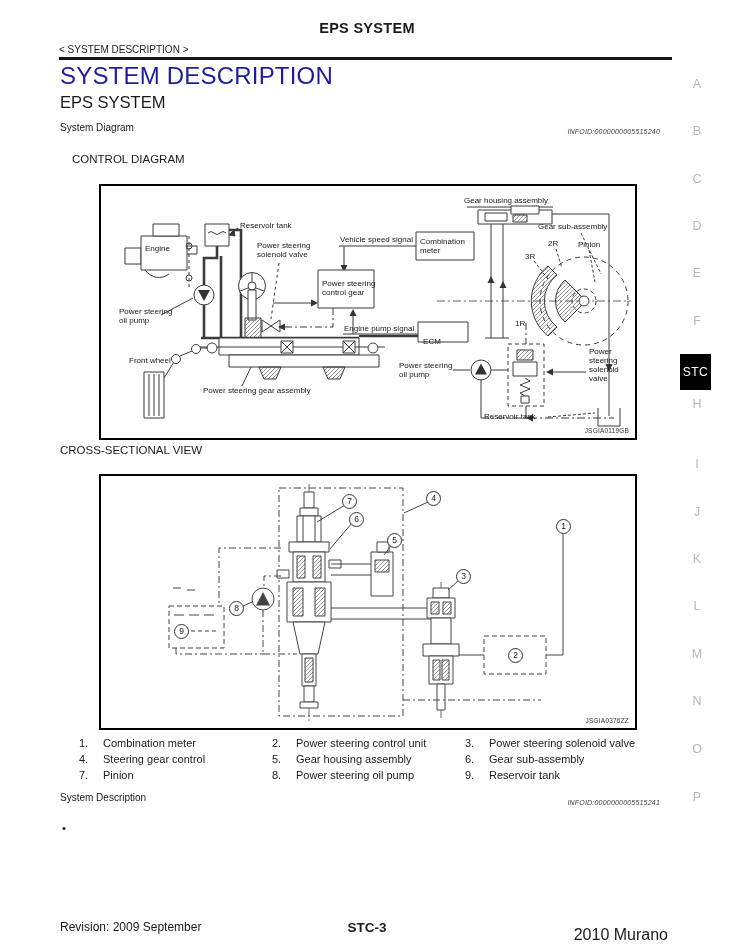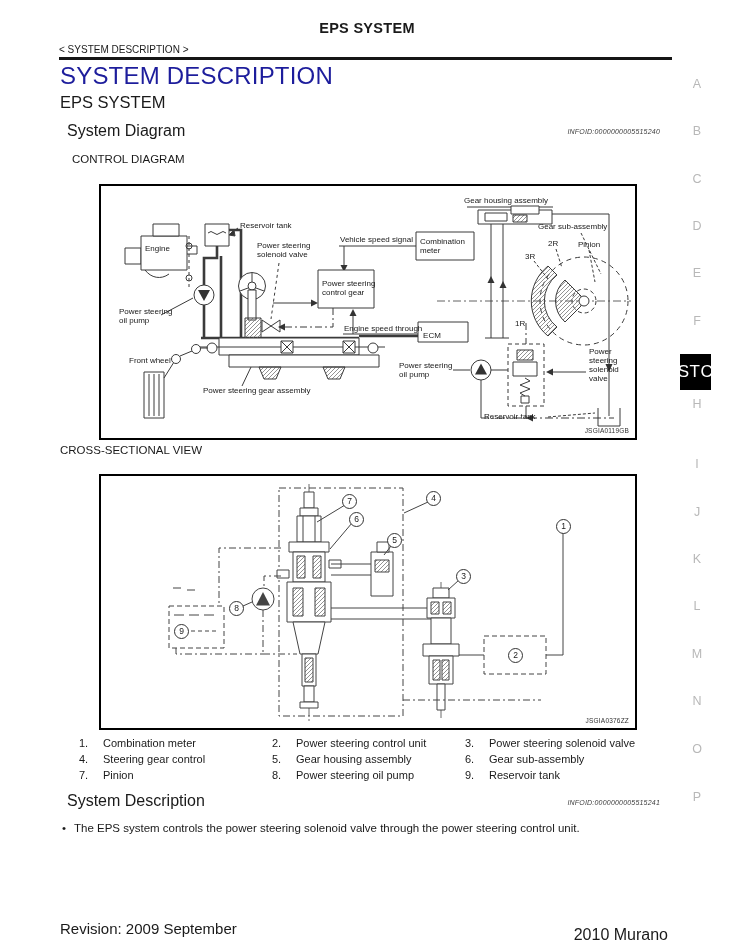--- a/index.html
+++ b/index.html
@@ -4,41 +4,41 @@
 <style>
   html,body{margin:0;padding:0;background:#888;}
   .page{position:relative;width:734px;height:950px;background:#ffffff;
         font-family:"Liberation Sans",sans-serif;color:#1a1a1a;overflow:hidden;margin:0 auto;}
   .abs{position:absolute;}
   .header-title{top:20px;left:0;width:100%;text-align:center;font-size:14.5px;font-weight:bold;letter-spacing:.3px;}
   .breadcrumb{left:59px;top:44px;font-size:10px;}
   .rule{left:59px;top:57px;width:613px;height:3px;background:#161616;}
   .section-title{left:60px;top:62px;font-size:24px;color:#1d1d9c;letter-spacing:.2px;}
   .subsection-title{left:60px;top:93px;font-size:16.5px;}
-  .h-md{font-size:16px;margin-left:7px;}
+  .h-md{font-size:10px;}
   .infoid{font-size:7px;font-style:italic;color:#3c3c3c;letter-spacing:.2px;}
   .viewlbl{font-size:11.5px;}
   .figure{border:2px solid #000;background:#fff;}
   .fig1{left:99px;top:184px;width:534px;height:252px;}
   .fig2{left:99px;top:474px;width:534px;height:252px;}
   .figure svg{position:absolute;left:0;top:0;}
   .dlbl{position:absolute;font-size:8px;line-height:9px;color:#181818;white-space:nowrap;}
   .ctr{text-align:center;}
   .figid{position:absolute;right:6px;bottom:4px;font-size:6.5px;color:#333;letter-spacing:.2px;}
   .callout{position:absolute;width:13px;height:13px;border:1px solid #333;border-radius:50%;
            background:#fff;font-size:8.5px;line-height:12px;text-align:center;color:#222;}
   .legend{left:79px;top:737px;width:560px;display:grid;grid-template-columns:193px 193px 174px;row-gap:4px;font-size:11px;}
   .lg-item{display:flex;}
   .lg-num{width:24px;flex:0 0 24px;}
   .bullet-row{left:62px;top:822px;width:620px;font-size:11.5px;display:flex;}
   .bullet-marker{width:12px;flex:0 0 12px;}
   .mletter{position:absolute;left:687px;width:20px;text-align:center;font-size:12.5px;color:#b8b8b8;}
   .stc-tab{position:absolute;left:680px;top:354px;width:31px;height:36px;background:#000;color:#fff;
-           font-size:17px;display:flex;align-items:center;justify-content:center;letter-spacing:.5px;}
-  .footer-rev{left:60px;top:920px;font-size:15px;}
+           font-size:12px;display:flex;align-items:center;justify-content:center;letter-spacing:.5px;}
+  .footer-rev{left:60px;top:920px;font-size:12px;}
   .footer-page{left:0;top:920px;width:100%;text-align:center;font-size:13.5px;font-weight:bold;}
   .footer-model{right:66px;top:926px;font-size:16px;}
   svg line,svg path,svg rect,svg circle,svg polyline{vector-effect:non-scaling-stroke;}
 </style>
 </head>
 <body>
 
 <div class="page">
 
   <div class="abs header-title">EPS SYSTEM</div>
@@ -198,22 +198,22 @@
     </div>
     <div class="dlbl" style="left:239px;top:49px">Vehicle speed signal</div>
     <div class="dlbl" style="left:319px;top:51px">
       <div>Combination</div>
       <div>meter</div>
     </div>
     <div class="dlbl" style="left:221px;top:93px">
       <div>Power steering</div>
       <div>control gear</div>
     </div>
-    <div class="dlbl" style="left:243px;top:138px">Engine speed through</div>
-    <div class="dlbl ctr" style="left:317px;top:145px;width:28px">ECM</div>
+    <div class="dlbl" style="left:243px;top:138px">Engine pump signal</div>
+    <div class="dlbl ctr" style="left:317px;top:151px;width:28px">ECM</div>
     <div class="dlbl" style="left:363px;top:10px">Gear housing assembly</div>
     <div class="dlbl" style="left:437px;top:36px">Gear sub-assembly</div>
     <div class="dlbl" style="left:447px;top:53px">2R</div>
     <div class="dlbl" style="left:477px;top:54px">Pinion</div>
     <div class="dlbl" style="left:424px;top:66px">3R</div>
     <div class="dlbl" style="left:414px;top:133px">1R</div>
     <div class="dlbl" style="left:18px;top:121px">
       <div>Power steering</div>
       <div>oil pump</div>
     </div>
@@ -365,36 +365,36 @@
     <div class="lg-item">
         <span class="lg-num">9.</span>
         <span>Reservoir tank</span>
       </div>
   </div>
 
   <div class="abs h-md" style="left:60px;top:792px">System Description</div>
   <div class="abs infoid" style="right:74px;top:799px">INFOID:0000000005515241</div>
   <div class="abs bullet-row">
     <span class="bullet-marker">•</span>
-    <span>The EPS system controls the power steering solenoid valve through the power steering control unit.</span>
   </div>
 
   <div class="mletter" style="top:77px">A</div>
   <div class="mletter" style="top:124px">B</div>
   <div class="mletter" style="top:172px">C</div>
   <div class="mletter" style="top:219px">D</div>
   <div class="mletter" style="top:266px">E</div>
   <div class="mletter" style="top:314px">F</div>
   <div class="stc-tab">STC</div>
   <div class="mletter" style="top:397px">H</div>
   <div class="mletter" style="top:457px">I</div>
   <div class="mletter" style="top:505px">J</div>
   <div class="mletter" style="top:552px">K</div>
   <div class="mletter" style="top:599px">L</div>
   <div class="mletter" style="top:647px">M</div>
   <div class="mletter" style="top:694px">N</div>
   <div class="mletter" style="top:742px">O</div>
   <div class="mletter" style="top:790px">P</div>
 
+  <div class="abs footer-page">STC-3</div>
   <div class="abs footer-rev">Revision: 2009 September</div>
   <div class="abs footer-model">2010 Murano</div>
 
 </div>
 
 </body></html>

